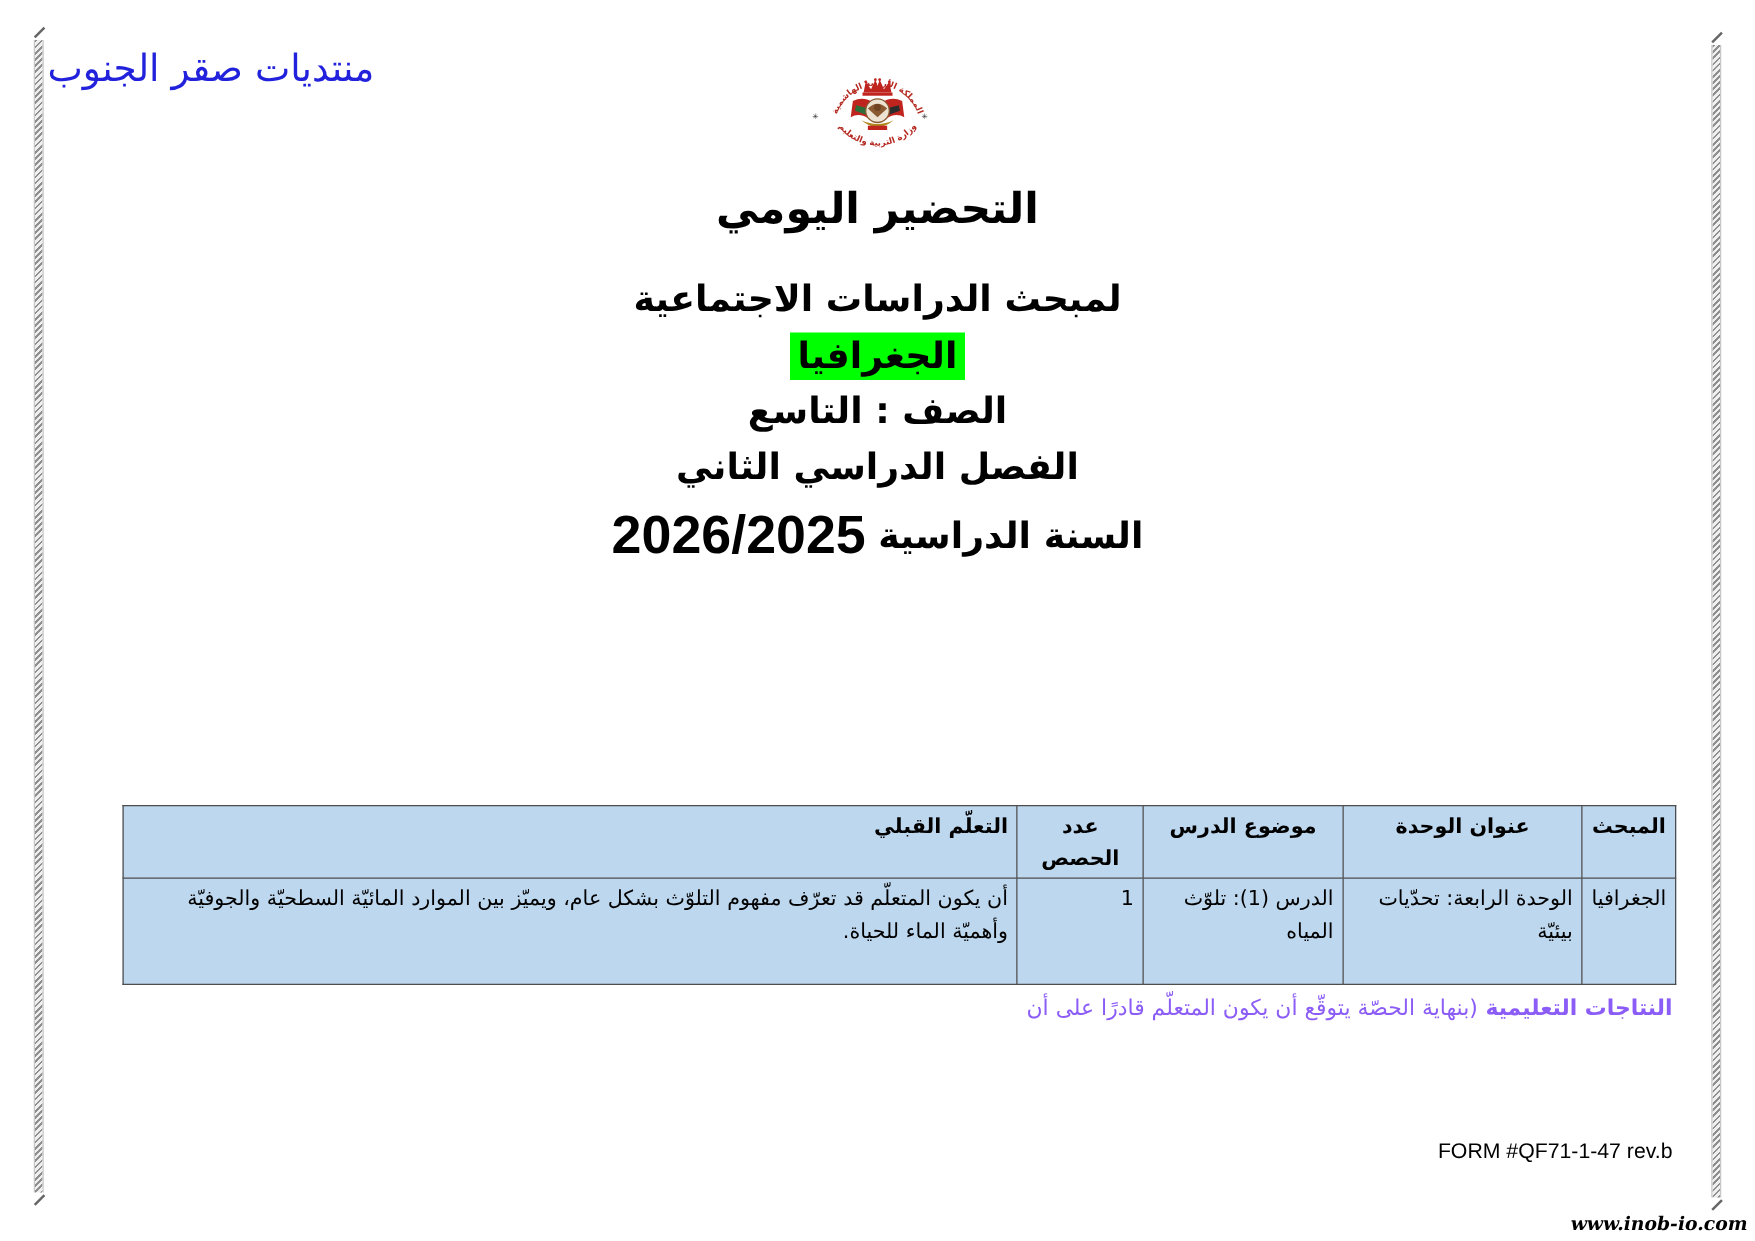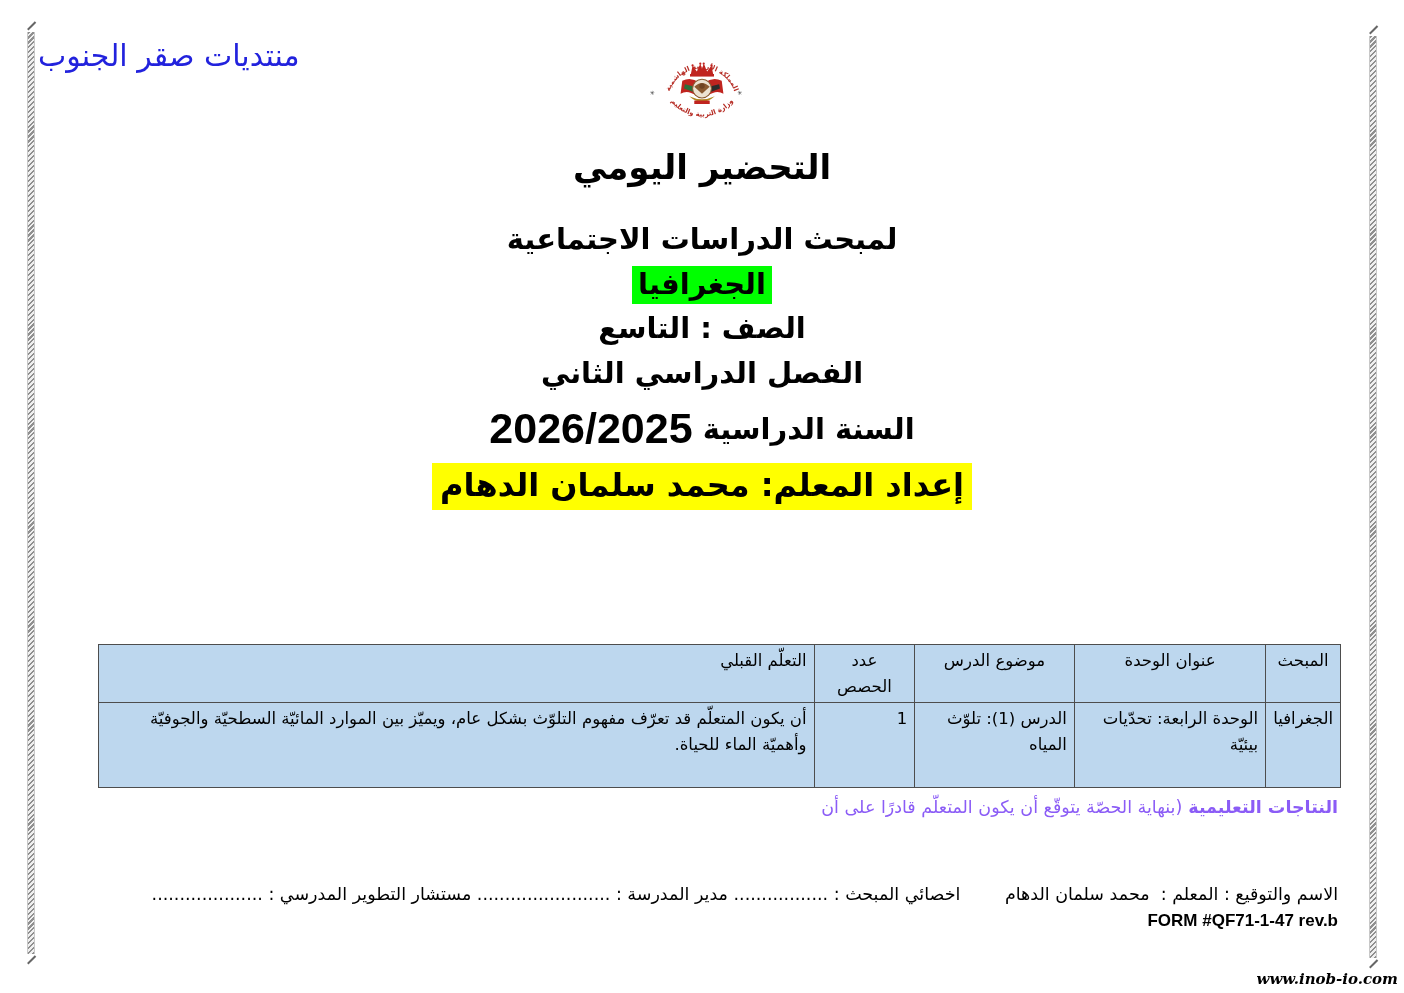--- a/index.html
+++ b/index.html
@@ -53,21 +53,21 @@
   
   .lesson-table {
     position:absolute; top:644px; left:98px; width:1243px;
     border-collapse:collapse; direction:rtl;
     font-family:"DejaVu Sans","Liberation Serif",serif;
   }
   .lesson-table th, .lesson-table td {
     border:1px solid #4d4d4d; vertical-align:top;
     padding:3px 7px; font-size:16.5px; line-height:1.55; color:#000;
   }
-  .lesson-table th { font-weight:normal; text-align:center; height:46px; }
+  .lesson-table th { font-weight:bold; text-align:center; height:46px; }
   .lesson-table th.th-prior { text-align:right; }
   .lesson-table td { text-align:right; height:85px; font-weight:normal; }
   .col-subject { width:64px; }  .col-unit { width:193px;margin-left:24px; }
   .col-topic { width:161px; }   .col-periods { width:101px; }
   .col-prior { width:724px; }
 
   
   .outcomes {
     position:absolute; top:797px; right:66px; left:90px; direction:rtl;
     text-align:right; font-size:17.5px; color:#8b5cf6;
@@ -75,21 +75,21 @@
   .outcomes .lbl { font-weight:bold; }
 
   
   .signature-line {
     position:absolute; top:884px; right:66px; left:88px; direction:rtl;
     text-align:right; font-size:17.5px; white-space:pre-wrap; color:#000;
   }
   .form-code {
     position:absolute; top:911px; right:66px; direction:ltr;
     font-family:"Liberation Sans","DejaVu Sans",sans-serif;
-    font-weight:bold; font-size:17px; color:#000;
+    font-weight:normal; font-size:17px; color:#000;
   }
   .site-credit {
     position:absolute; top:970px; right:6px; direction:ltr;
     font-family:"DejaVu Serif","Liberation Serif",serif;
     font-weight:bold; font-style:italic; font-size:15px; color:#000;
   }
 </style>
 </head>
 <body>
 
@@ -135,21 +135,20 @@
   <div class="hline l-subject">لمبحث الدراسات الاجتماعية</div>
 
   <div class="hline l-geo"><span class="hl-green" style="background:#00ff00">الجغرافيا</span></div>
 
   <div class="hline l-grade">الصف : التاسع</div>
 
   <div class="hline l-semester">الفصل الدراسي الثاني</div>
 
   <div class="hline l-year"><span>السنة الدراسية </span><span class="year-num">2026/2025</span></div>
 
-  <div class="hline l-teacher"><span class="hl-yellow" style="background:#ffff00">إعداد المعلم: محمد سلمان الدهام</span></div>
 
   <table class="lesson-table" style="background:#bdd7ee">
     <thead>
       <tr>
         <th class="col-subject">المبحث</th>
         <th class="col-unit">عنوان الوحدة</th>
         <th class="col-topic">موضوع الدرس</th>
         <th class="col-periods">عدد الحصص</th>
         <th class="col-prior th-prior">التعلّم القبلي</th>
       </tr>
@@ -160,19 +159,18 @@
         <td>الوحدة الرابعة: تحدّيات بيئيّة</td>
         <td>الدرس (1): تلوّث المياه</td>
         <td>1</td>
         <td>أن يكون المتعلّم قد تعرّف مفهوم التلوّث بشكل عام، ويميّز بين الموارد المائيّة السطحيّة والجوفيّة وأهميّة الماء للحياة.</td>
       </tr>
     </tbody>
   </table>
 
   <div class="outcomes"><span class="lbl">النتاجات التعليمية </span><span>(بنهاية الحصّة يتوقّع أن يكون المتعلّم قادرًا على أن</span></div>
 
-  <div class="signature-line">الاسم والتوقيع : المعلم :  محمد سلمان الدهام        اخصائي المبحث : ................. مدير المدرسة : ........................ مستشار التطوير المدرسي : ....................</div>
 
   <div class="form-code">FORM #QF71-1-47 rev.b</div>
 
   <div class="site-credit">www.inob-io.com</div>
 
 </div>
 
 </body></html>

